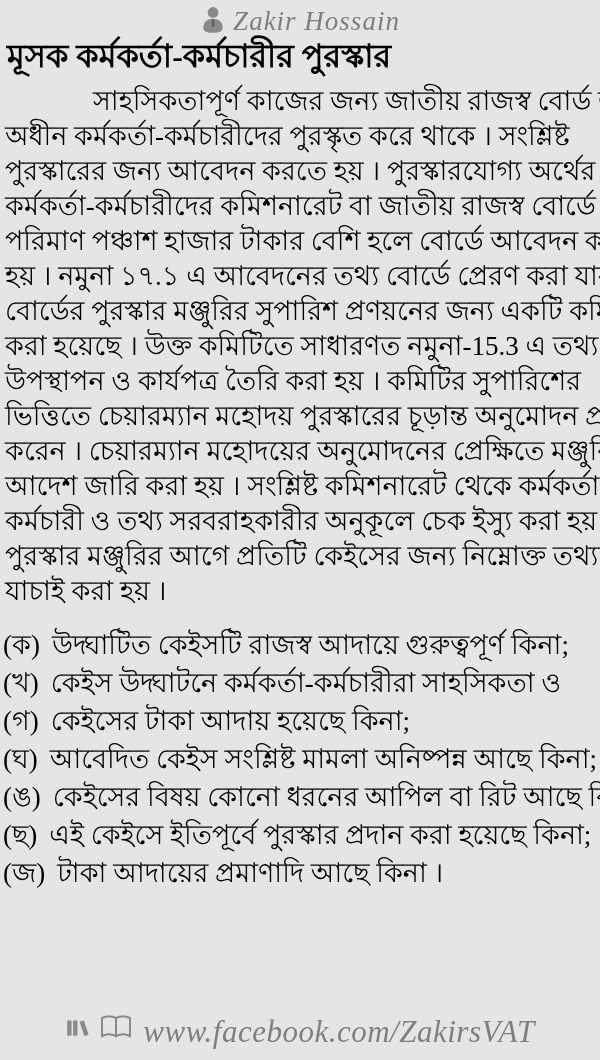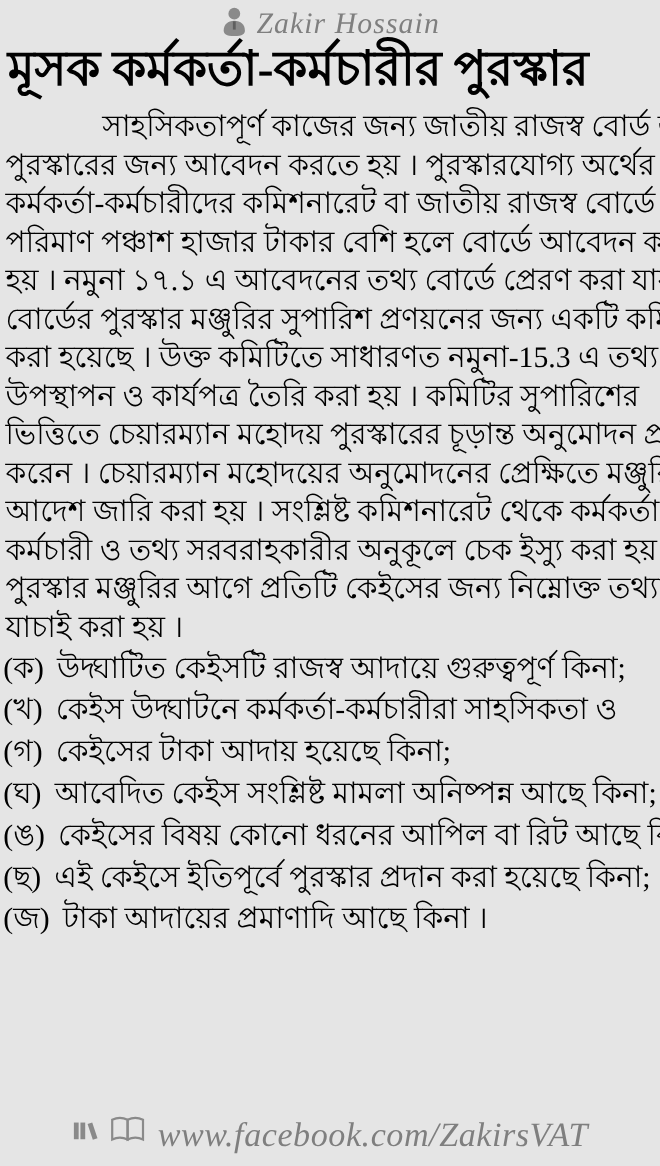--- a/index.html
+++ b/index.html
@@ -24,40 +24,40 @@
   }
   .author-line .name {
     font-style: italic;
     font-size: 27px;
     color: #7f7f7f;
     letter-spacing: 1px;
   }
   .person-icon svg { display: block; }
   
   .doc-title {
-    font-size: 44px;
+    font-size: 32px;
     font-weight: bold;
     line-height: 1.15;
     padding-left: 7px;
     white-space: nowrap;
     color: #000;
   }
   
   .body-text {
     margin-top: 9px;
     padding: 0 4px 0 5px;
     font-size: 27px;
     line-height: 35px;
     color: #000;
   }
   .body-text .pline { white-space: nowrap; }
   .body-text .pline.first { text-indent: 88px; }
   
   .checklist {
-    margin-top: 0;
+    margin-top: 17px;
     padding: 0 4px 0 3px;
     font-size: 27px;
     line-height: 38px;
   }
   .checklist .row { white-space: nowrap; }
   .checklist .marker { margin-right: 12px; }
   .checklist .cont { padding-left: 108px; white-space: nowrap; }
   
   .footer-line {
     position: absolute;
@@ -91,20 +91,21 @@
         <rect x="10.8" y="12.5" width="2.4" height="7" fill="#5f5f5f"></rect>
       </svg>
     </span>
     <span class="name">Zakir Hossain</span>
   </div>
 
   <h1 class="doc-title">মূসক কর্মকর্তা-কর্মচারীর পুরস্কার</h1>
 
   <div class="body-text">
     <div class="pline first">সাহসিকতাপূর্ণ কাজের জন্য জাতীয় রাজস্ব বোর্ড তার</div>
+    <div class="pline">অধীন কর্মকর্তা-কর্মচারীদের পুরস্কৃত করে থাকে । সংশ্লিষ্ট</div>
     <div class="pline">পুরস্কারের জন্য আবেদন করতে হয় । পুরস্কারযোগ্য অর্থের</div>
     <div class="pline">কর্মকর্তা-কর্মচারীদের কমিশনারেট বা জাতীয় রাজস্ব বোর্ডে</div>
     <div class="pline">পরিমাণ পঞ্চাশ হাজার টাকার বেশি হলে বোর্ডে আবেদন করতে</div>
     <div class="pline">হয় । নমুনা ১৭.১ এ আবেদনের তথ্য বোর্ডে প্রেরণ করা যায় ।</div>
     <div class="pline">বোর্ডের পুরস্কার মঞ্জুরির সুপারিশ প্রণয়নের জন্য একটি কমিটি</div>
     <div class="pline">করা হয়েছে । উক্ত কমিটিতে সাধারণত নমুনা-15.3 এ তথ্য</div>
     <div class="pline">উপস্থাপন ও কার্যপত্র তৈরি করা হয় । কমিটির সুপারিশের</div>
     <div class="pline">ভিত্তিতে চেয়ারম্যান মহোদয় পুরস্কারের চূড়ান্ত অনুমোদন প্রদান</div>
     <div class="pline">করেন । চেয়ারম্যান মহোদয়ের অনুমোদনের প্রেক্ষিতে মঞ্জুরি</div>
     <div class="pline">আদেশ জারি করা হয় । সংশ্লিষ্ট কমিশনারেট থেকে কর্মকর্তা-</div>

